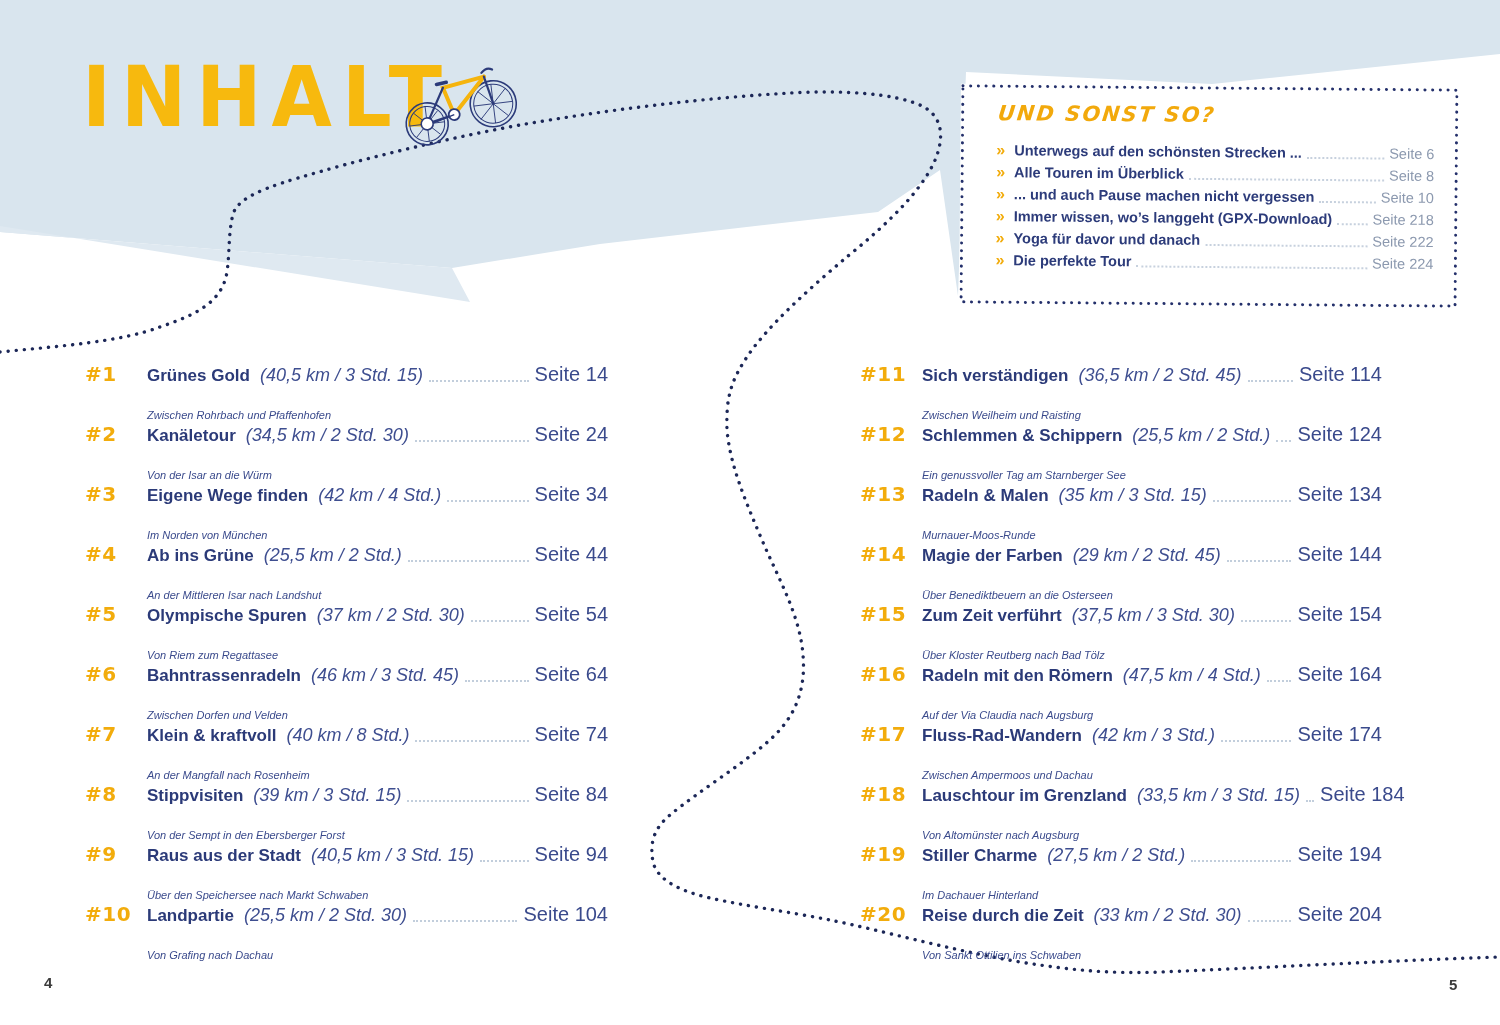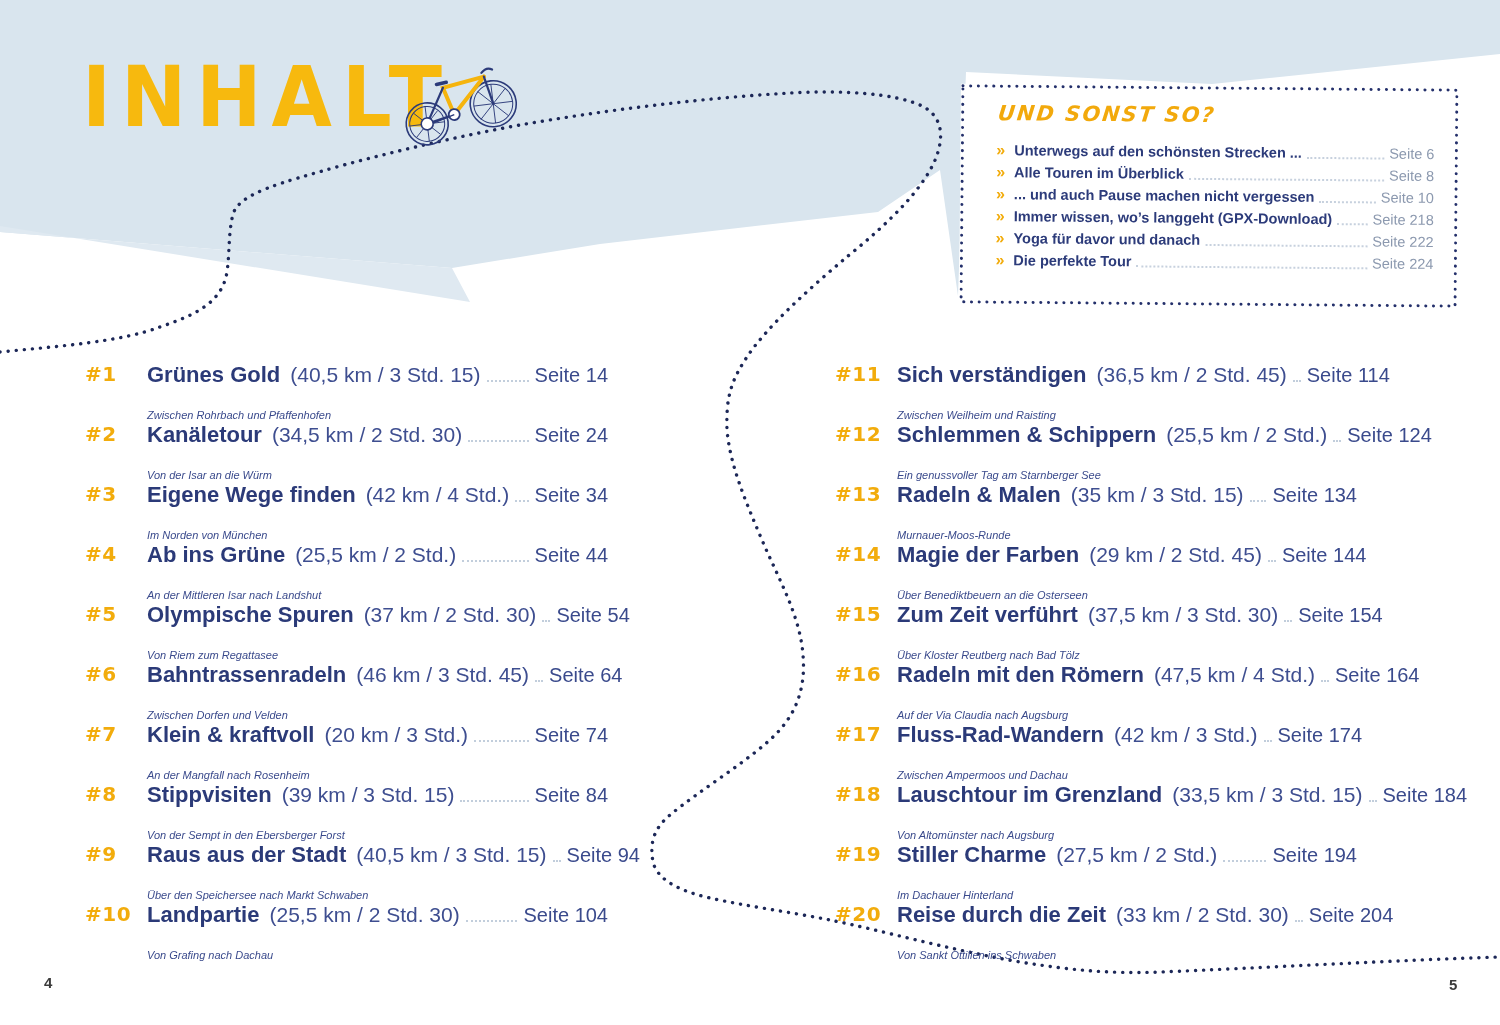--- a/index.html
+++ b/index.html
@@ -40,31 +40,31 @@
   }
   .sbrow{display:flex;align-items:baseline;line-height:21px;}
   .sbrow .chev{color:#F2AC0C;font-weight:bold;font-size:16px;margin-right:9px;flex:0 0 auto;}
   .sbrow .sblabel{font-size:14.5px;font-weight:bold;color:#2C3B7A;white-space:nowrap;}
   .sbrow .leader{flex:1 1 auto;min-width:8px;border-bottom:2px dotted #C7D1DE;align-self:flex-end;margin:0 5px 5px 5px;}
   .sbrow .sbpage{font-size:14.5px;color:#8C99AF;white-space:nowrap;}
 
   
   .col{position:absolute;top:363px;}
   .col-left{left:85px;width:523px;}
-  .col-right{left:835px;width:522px;}
+  .col-right{left:860px;width:522px;}
   .tour{height:60px;position:relative;}
   .tour-num{
     position:absolute;left:0;top:0;width:54px;
     font-size:20px;font-weight:800;color:#F2AC0C;line-height:23px;
     font-family:"DejaVu Sans", sans-serif;letter-spacing:0.5px;
   }
   .tour-body{margin-left:62px;}
   .tour-line{display:flex;align-items:baseline;line-height:23px;}
-  .tour-title{font-size:22px;font-weight:bold;color:#2B3A78;white-space:nowrap;}
-  .tour-meta{font-size:21px;color:#3E4E90;margin-left:10px;white-space:nowrap;}
+  .tour-title{font-size:17px;font-weight:bold;color:#2B3A78;white-space:nowrap;}
+  .tour-meta{font-size:18px;color:#3E4E90;margin-left:10px;white-space:nowrap;font-style:italic;}
   .tour-line .leader{flex:1 1 auto;min-width:8px;border-bottom:2px dotted #C2CEDC;align-self:flex-end;margin:0 6px 5px 6px;}
   .tour-page{font-size:20px;color:#3A4A8C;white-space:nowrap;}
   .tour-subtitle{font-size:11px;font-style:italic;color:#3A4A8C;line-height:20px;margin-top:18px;}
 
   
   .folio{position:absolute;font-size:15px;font-weight:bold;color:#3B3B3B;}
   .folio-left{left:44px;top:974px;}
   .folio-right{left:1449px;top:976px;}
 </style>
 </head>
@@ -269,21 +269,21 @@
         </div>
         <div class="tour-subtitle">Zwischen Dorfen und Velden</div>
       </div>
     </div>
 
     <div class="tour">
       <div class="tour-num">#7</div>
       <div class="tour-body">
         <div class="tour-line">
           <span class="tour-title">Klein &amp; kraftvoll</span>
-          <span class="tour-meta">(20 km / 3 Std.)</span>
+          <span class="tour-meta">(40 km / 8 Std.)</span>
           <span class="leader"></span>
           <span class="tour-page">Seite 74</span>
         </div>
         <div class="tour-subtitle">An der Mangfall nach Rosenheim</div>
       </div>
     </div>
 
     <div class="tour">
       <div class="tour-num">#8</div>
       <div class="tour-body">

